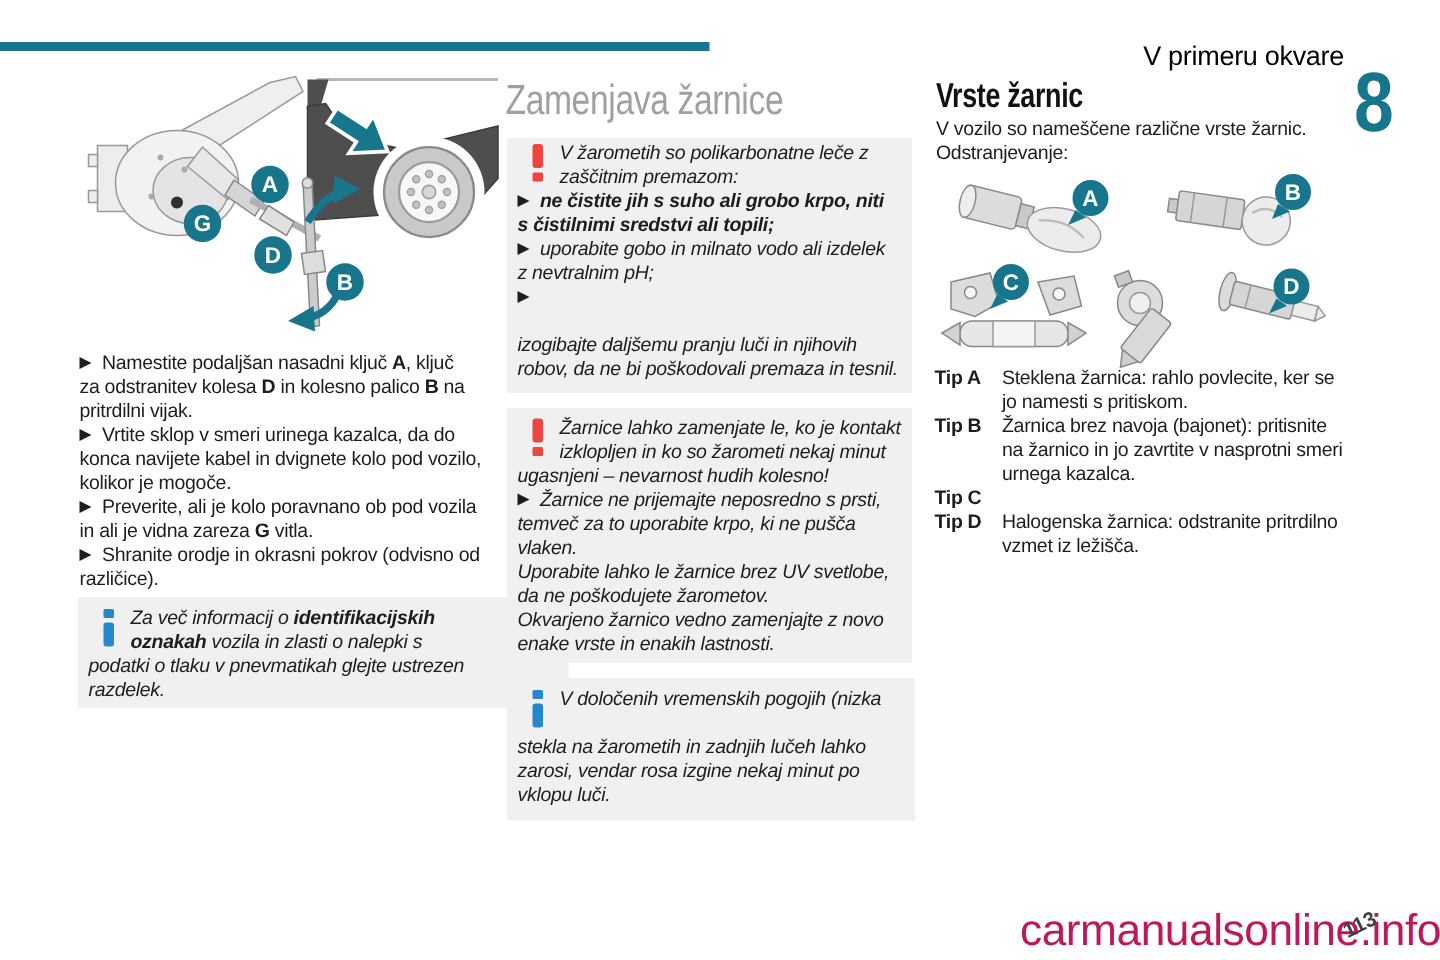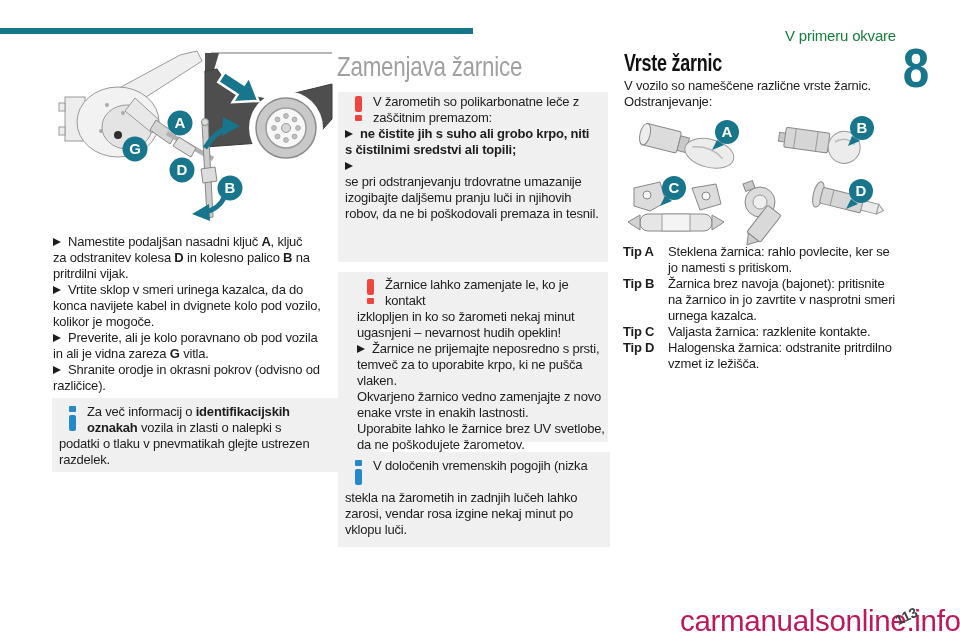--- a/index.html
+++ b/index.html
@@ -1,30 +1,30 @@
 <!DOCTYPE html>
 <html style="--teal: #17768c; --red: #ee4540; --blue: #2589c9; --box: #f0f0f0;"><head>
 <meta charset="utf-8">
 <style>
   :root{--teal:#17768c;--red:#ee4540;--blue:#2589c9;--box:#f0f0f0;}
   html,body{margin:0;padding:0;}
   body{width:960px;height:640px;background:#fff;font-family:"Liberation Sans","DejaVu Sans",sans-serif;color:#1d1d1d;}
   .page{position:relative;width:960px;height:640px;overflow:hidden;}
   .topbar{position:absolute;left:0;top:28px;width:473px;height:6px;background:var(--teal);}
-  .running-head{position:absolute;top:27px;right:64px;font-size:15px;color:#15803d;letter-spacing:-0.2px;}
+  .running-head{position:absolute;top:27px;right:64px;font-size:18px;color:#000000;letter-spacing:-0.2px;}
   .chapter-num{position:absolute;top:40px;right:31px;font-size:56px;font-weight:bold;color:var(--teal);line-height:1;transform:scaleX(0.85);transform-origin:right top;}
   .body-text{font-size:13px;letter-spacing:-0.2px;line-height:16px;}
   p{margin:0;}
   .b{font-weight:bold;}
   .tri{display:inline-block;width:0;height:0;border-left:8px solid #1d1d1d;border-top:4.5px solid transparent;border-bottom:4.5px solid transparent;margin-right:7px;}
   .steps{position:absolute;left:53px;top:234px;width:274px;}
-  .gbox{position:absolute;background:var(--box);box-sizing:border-box;}
+  .gbox{position:absolute;background:var(--box);box-sizing:border-box;font-style:italic;}
   #left-info{left:52px;top:398px;width:327px;height:74px;padding:6px 6px 2px 7px;}
   #mid-warn1{left:338px;top:92px;width:270px;height:170px;padding:2px 2px 2px 7px;}
-  #mid-warn2{left:338px;top:272px;width:270px;height:170px;padding:5px 2px 2px 19px;}
+  #mid-warn2{left:338px;top:272px;width:270px;height:170px;padding:5px 2px 2px 7px;}
   #mid-info{left:338px;top:452px;width:272px;height:95px;padding:6px 2px 2px 7px;}
   .icon-excl,.icon-info{float:left;width:28px;height:29px;position:relative;}
   .icon-excl::before{content:"";position:absolute;left:10px;top:2px;width:7px;height:16px;background:var(--red);border-radius:2px;}
   .icon-excl::after{content:"";position:absolute;left:10px;top:21px;width:7px;height:6px;background:var(--red);border-radius:1px;}
   .icon-info::before{content:"";position:absolute;left:10px;top:2px;width:7px;height:6px;background:var(--blue);border-radius:1px;}
   .icon-info::after{content:"";position:absolute;left:10px;top:11px;width:7px;height:16px;background:var(--blue);border-radius:2px;}
   .col2-title{position:absolute;left:337px;top:52px;margin:0;font-size:28px;font-weight:400;color:#a0a0a0;line-height:30px;letter-spacing:-0.3px;transform:scaleX(0.8);transform-origin:left top;white-space:nowrap;}
   .col3-title{position:absolute;left:624px;top:50px;margin:0;font-size:23px;font-weight:bold;color:#111;line-height:26px;letter-spacing:-0.3px;transform:scaleX(0.78);transform-origin:left top;white-space:nowrap;}
   .col3-intro{position:absolute;left:624px;top:78px;width:270px;}
   .fig1{position:absolute;left:55px;top:43px;}
@@ -114,29 +114,30 @@
     <span class="icon-info"></span>
     <p><span>Za več informacij o </span><span class="b">identifikacijskih</span><br><span class="b">oznakah</span><span> vozila in zlasti o nalepki s</span><br><span>podatki o tlaku v pnevmatikah glejte ustrezen</span><br><span>razdelek.</span></p>
   </div>
 
   <h2 class="col2-title">Zamenjava žarnice</h2>
 
   <div class="gbox body-text" id="mid-warn1">
     <span class="icon-excl"></span>
     <p><span>V žarometih so polikarbonatne leče z</span><br><span>zaščitnim premazom:</span></p>
     <p><span class="tri"></span><span><span class="b">ne čistite jih s suho ali grobo krpo, niti</span><br><span class="b">s čistilnimi sredstvi ali topili;</span></span></p>
-    <p><span class="tri"></span><span><br><span>se pri odstranjevanju trdovratne umazanije</span><br><span>izogibajte daljšemu pranju luči in njihovih</span><br><span>robov, da ne bi poškodovali premaza in tesnil.</span></span></p>
+    <p><span class="tri"></span><span><span>uporabite gobo in milnato vodo ali izdelek</span><br><span>z nevtralnim pH;</span></span></p>
+    <p><span class="tri"></span><span><br><br><span>izogibajte daljšemu pranju luči in njihovih</span><br><span>robov, da ne bi poškodovali premaza in tesnil.</span></span></p>
   </div>
 
   <div class="gbox body-text" id="mid-warn2">
     <span class="icon-excl"></span>
-    <p><span>Žarnice lahko zamenjate le, ko je kontakt</span><br><span>izklopljen in ko so žarometi nekaj minut</span><br><span>ugasnjeni – nevarnost hudih opeklin!</span></p>
+    <p><span>Žarnice lahko zamenjate le, ko je kontakt</span><br><span>izklopljen in ko so žarometi nekaj minut</span><br><span>ugasnjeni – nevarnost hudih kolesno!</span></p>
     <p><span class="tri"></span><span><span>Žarnice ne prijemajte neposredno s prsti,</span><br><span>temveč za to uporabite krpo, ki ne pušča</span><br><span>vlaken.</span></span></p>
+    <p><span>Uporabite lahko le žarnice brez UV svetlobe,</span><br><span>da ne poškodujete žarometov.</span></p>
     <p><span>Okvarjeno žarnico vedno zamenjajte z novo</span><br><span>enake vrste in enakih lastnosti.</span></p>
-    <p><span>Uporabite lahko le žarnice brez UV svetlobe,</span><br><span>da ne poškodujete žarometov.</span></p>
   </div>
 
   <div class="gbox body-text" id="mid-info">
     <span class="icon-info"></span>
     <p><span>V določenih vremenskih pogojih (nizka</span><br><br><span>stekla na žarometih in zadnjih lučeh lahko</span><br><span>zarosi, vendar rosa izgine nekaj minut po</span><br><span>vklopu luči.</span></p>
   </div>
 
   <h2 class="col3-title">Vrste žarnic</h2>
   <div class="col3-intro body-text">
     <div>V vozilo so nameščene različne vrste žarnic.</div>
@@ -205,21 +206,20 @@
     <div class="tip">
         <div class="tip-label">Tip A</div>
         <div class="tip-text"><span>Steklena žarnica: rahlo povlecite, ker se</span><br><span>jo namesti s pritiskom.</span></div>
       </div>
     <div class="tip">
         <div class="tip-label">Tip B</div>
         <div class="tip-text"><span>Žarnica brez navoja (bajonet): pritisnite</span><br><span>na žarnico in jo zavrtite v nasprotni smeri</span><br><span>urnega kazalca.</span></div>
       </div>
     <div class="tip">
         <div class="tip-label">Tip C</div>
-        <div class="tip-text"><span>Valjasta žarnica: razklenite kontakte.</span></div>
       </div>
     <div class="tip">
         <div class="tip-label">Tip D</div>
         <div class="tip-text"><span>Halogenska žarnica: odstranite pritrdilno</span><br><span>vzmet iz ležišča.</span></div>
       </div>
   </div>
 
   <div class="watermark">carmanualsonline.info</div>
   <div class="pagenum">113</div>
 </div>

